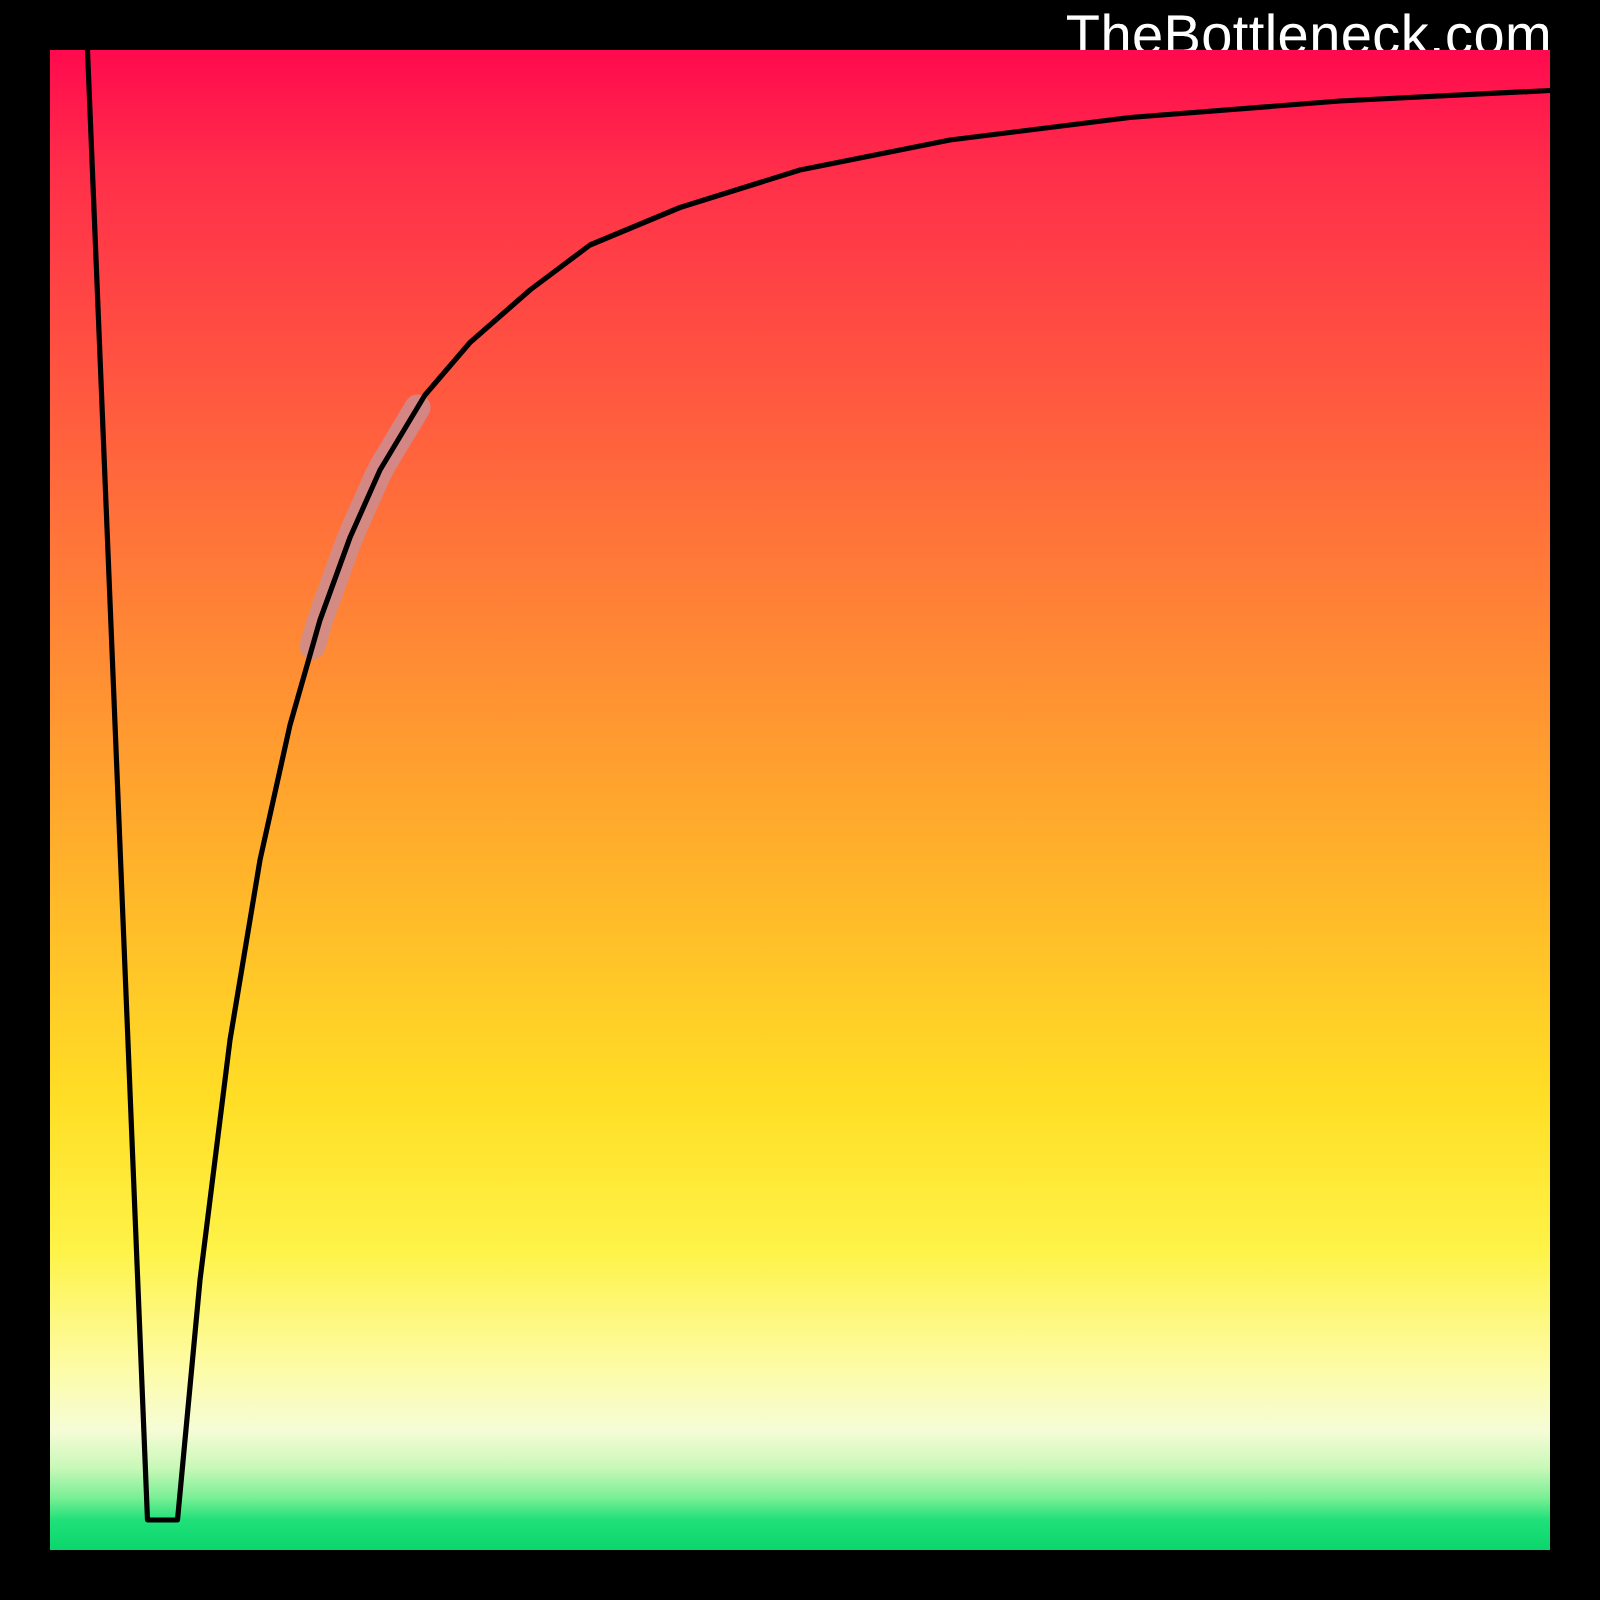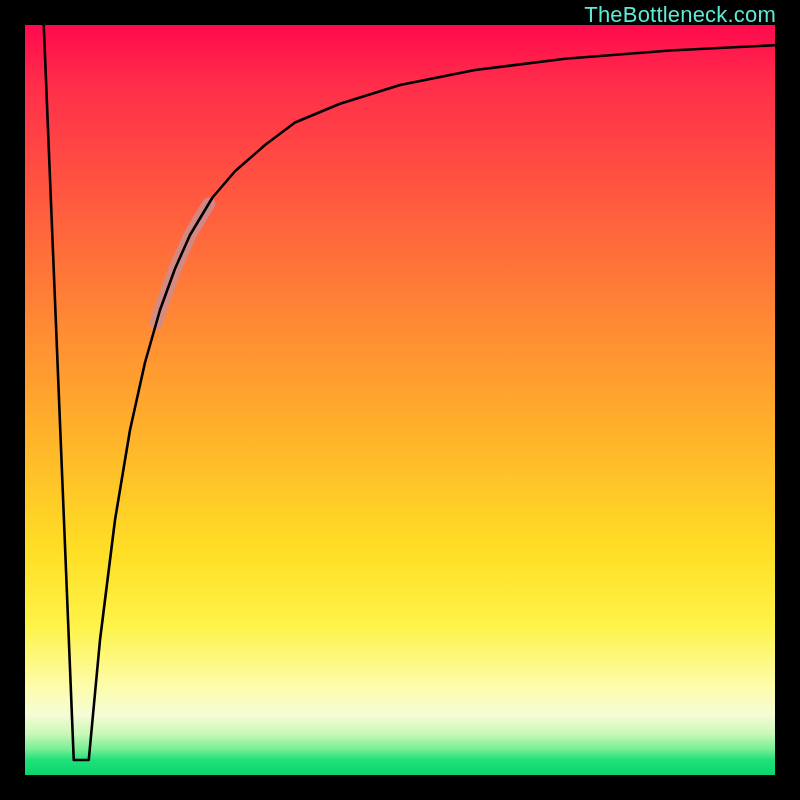--- a/index.html
+++ b/index.html
@@ -49,22 +49,22 @@
   .curve-svg {
     position: absolute;
     inset: 0;
     width: 100%;
     height: 100%;
   }
   .attribution {
     position: absolute;
     top: 2px;
     right: 24px;
-    color: #5eead4;
-    font-size: 22px;
+    color: #ffffff;
+    font-size: 28px;
     letter-spacing: 0.2px;
     user-select: none;
   }
 </style>
 </head>
 <body>
 
 <div class="stage">
 
   <div class="attribution">TheBottleneck.com</div>

